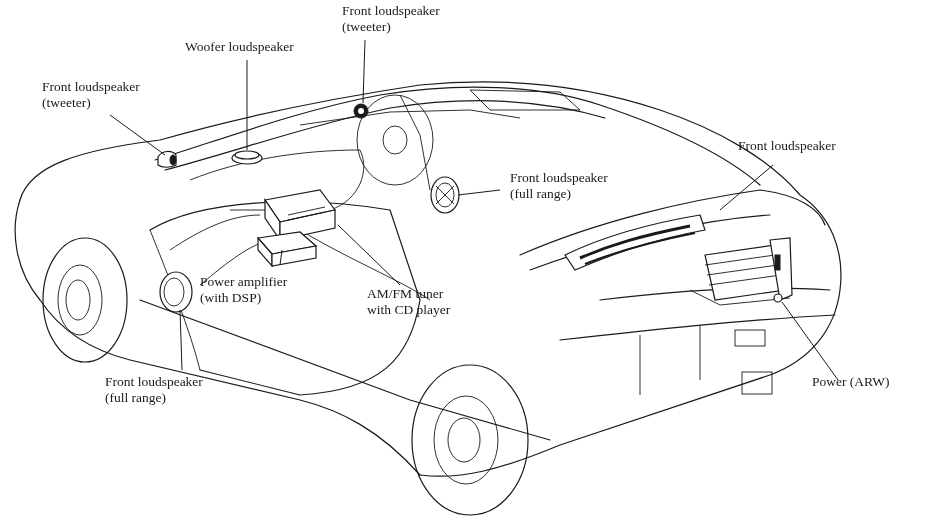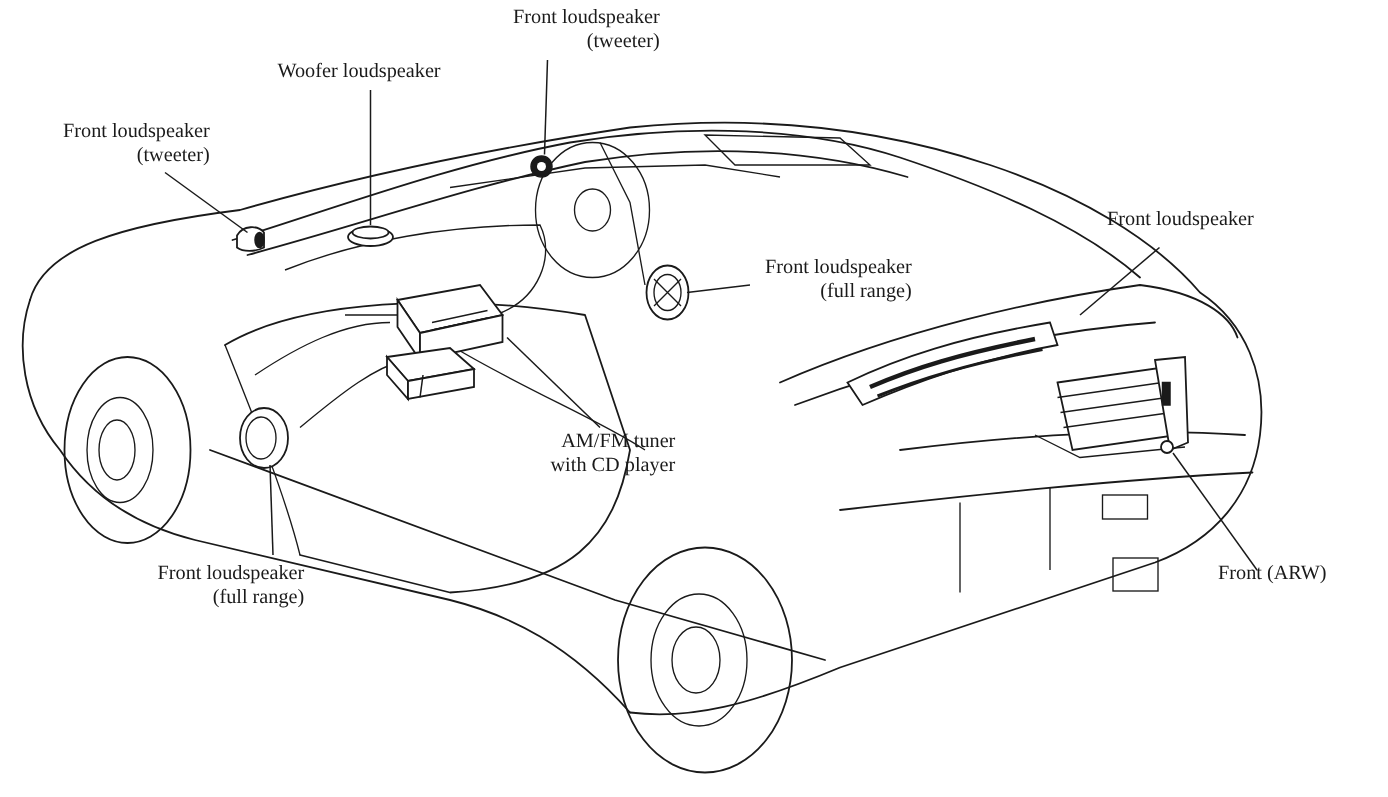--- a/index.html
+++ b/index.html
@@ -6,21 +6,21 @@
   body { width: 925px; height: 531px; overflow: hidden; position: relative; }
   #stage { position: absolute; left: 0; top: 0; width: 925px; height: 531px; }
   .lbl {
     position: absolute;
     font-family: "Liberation Serif", "DejaVu Serif", serif;
     font-size: 13.5px;
     line-height: 16px;
     color: #1a1a1a;
     white-space: nowrap;
   }
-  .lbl span { display: block; text-align: right; }
+  .lbl span { display: block; }
   svg { position: absolute; left: 0; top: 0; }
   .ln { fill: none; stroke: #1a1a1a; stroke-width: 1.2; stroke-linecap: round; stroke-linejoin: round; }
   .thin { fill: none; stroke: #1a1a1a; stroke-width: 0.9; }
   .leader { fill: none; stroke: #1a1a1a; stroke-width: 1; }
   .dark { fill: #1a1a1a; stroke: #1a1a1a; }
   .part { fill: #ffffff; stroke: #1a1a1a; stroke-width: 1.2; }
 </style>
 </head>
 <body>
 
@@ -146,25 +146,29 @@
     <span>Front loudspeaker</span>
     <span>(tweeter)</span>
   </div>
   <div class="lbl" style="left:510px; top:170px;">
     <span>Front loudspeaker</span>
     <span>(full range)</span>
   </div>
   <div class="lbl" style="left:738px; top:138px;">
     <span>Front loudspeaker</span>
   </div>
+  <div class="lbl" style="left:200px; top:274px;">
+    <span>Power amplifier</span>
+    <span>(with DSP)</span>
+  </div>
   <div class="lbl" style="left:367px; top:286px;">
     <span>AM/FM tuner</span>
     <span>with CD player</span>
   </div>
   <div class="lbl" style="left:105px; top:374px;">
     <span>Front loudspeaker</span>
     <span>(full range)</span>
   </div>
   <div class="lbl" style="left:812px; top:374px;">
-    <span>Front (ARW)</span>
+    <span>Power (ARW)</span>
   </div>
 
 </div>
 
 </body></html>

